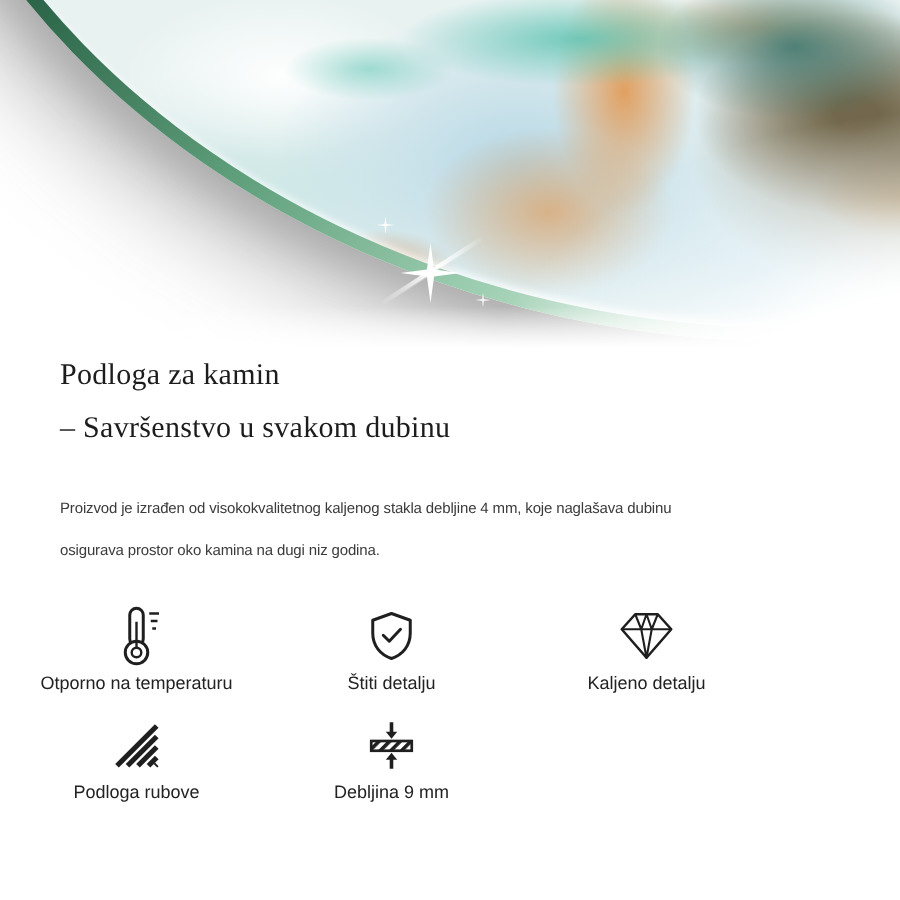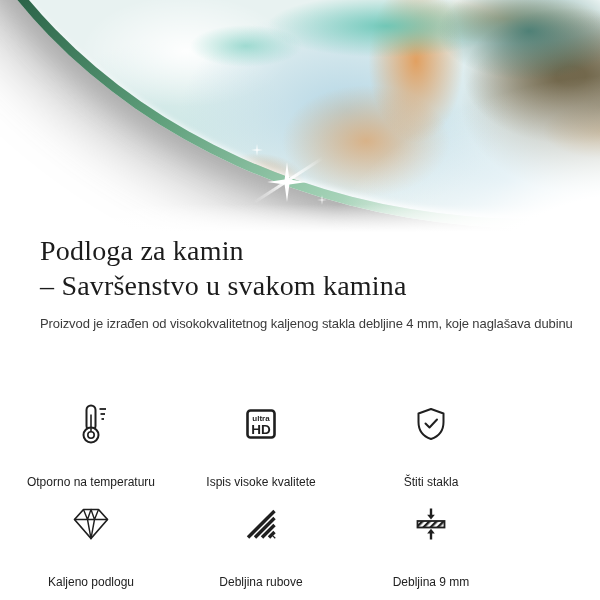--- a/index.html
+++ b/index.html
@@ -58,118 +58,109 @@
   .flare {
     position:absolute; left:247px; top:179px; width:82px; height:3px;
     background:linear-gradient(90deg, rgba(255,255,255,0), rgba(255,255,255,.95) 45%, rgba(255,255,255,.95) 55%, rgba(255,255,255,0));
     transform:rotate(-33deg); filter:blur(.5px);
   }
 
   
   .page-title {
     position:absolute; left:40px; top:233px;
     font-family:"Liberation Serif","DejaVu Serif",serif;
-    font-size:28px; line-height:35px; color:#1c1c1c; letter-spacing:.2px;
+    font-size:20px; line-height:35px; color:#1c1c1c; letter-spacing:.2px;
     font-weight:400;
   }
   .product-description {
-    position:absolute; left:40px; top:310px;
-    font-size:13px; line-height:27.5px; color:#3b3b3b;
+    position:absolute; left:40px; top:326px;
+    font-size:10px; line-height:27.5px; color:#3b3b3b;
     letter-spacing:-.1px; white-space:nowrap;
   }
 
   
   .features {
     position:absolute; left:6px; top:400px; width:510px;
     display:grid; grid-template-columns:repeat(3,1fr); row-gap:11px;
   }
   .feature { display:flex; flex-direction:column; align-items:center; }
   .icon-box { height:48px; display:flex; align-items:center; justify-content:center; }
-  .feature-label { margin-top:27px; font-size:12px; color:#222222; white-space:nowrap; }
+  .feature-label { margin-top:0; font-size:12px; color:#222222; white-space:nowrap; }
 </style>
 </head>
 <body>
 
 <div class="hero">
   <div class="disc"></div>
   <div class="flare"></div>
   <div class="sparkle main"></div>
   <div class="sparkle s1"></div>
   <div class="sparkle s2"></div>
   <div class="hero-fade"></div>
 </div>
 
 <h1 class="page-title">
   <div>Podloga za kamin</div>
-  <div>– Savršenstvo u svakom kamina</div>
+  <div>– Savršenstvo u svakom dubinu</div>
 </h1>
 
 <div class="product-description">
   <div>Proizvod je izrađen od visokokvalitetnog kaljenog stakla debljine 4 mm, koje naglašava dubinu</div>
+  <div>osigurava prostor oko kamina na dugi niz godina.</div>
 </div>
 
 <div class="features">
 
   <div class="feature">
     <div class="icon-box">
       <svg width="44" height="44" viewBox="0 0 44 44">
         <rect x="17.5" y="3.5" width="9" height="25" rx="4.5" fill="none" stroke="#1f1f1f" stroke-width="2"></rect>
         <circle cx="22" cy="33" r="7.5" fill="#fff" stroke="#1f1f1f" stroke-width="2"></circle>
         <line x1="22" y1="12.5" x2="22" y2="30" stroke="#1f1f1f" stroke-width="1.6"></line>
         <circle cx="22" cy="33" r="3.2" fill="none" stroke="#1f1f1f" stroke-width="1.6"></circle>
         <line x1="30.5" y1="7" x2="37" y2="7" stroke="#1f1f1f" stroke-width="1.8"></line>
         <line x1="31.5" y1="12" x2="36" y2="12" stroke="#1f1f1f" stroke-width="1.8"></line>
         <line x1="32.5" y1="17" x2="35" y2="17" stroke="#1f1f1f" stroke-width="1.8"></line>
       </svg>
     </div>
     <div class="feature-label">Otporno na temperaturu</div>
   </div>
 
-  <div class="feature">
-    <div class="icon-box">
-      <svg width="30" height="30" viewBox="0 0 30 30">
-        <rect x="1.5" y="1.5" width="27" height="27" rx="3" fill="none" stroke="#1f1f1f" stroke-width="2.6"></rect>
-        <text x="15" y="11.5" text-anchor="middle" font-size="8" font-weight="bold" fill="#1f1f1f" font-family="&quot;Liberation Sans&quot;,sans-serif">ultra</text>
-        <text x="15" y="24.5" text-anchor="middle" font-size="13.5" font-weight="bold" fill="#1f1f1f" font-family="&quot;Liberation Sans&quot;,sans-serif">HD</text>
-      </svg>
-    </div>
-    <div class="feature-label">Ispis visoke kvalitete</div>
-  </div>
 
   <div class="feature">
     <div class="icon-box">
       <svg width="36" height="36" viewBox="0 0 36 36">
         <path d="M18 3 L30.5 7.5 V16 C30.5 24.5 25.5 30.5 18 33 C10.5 30.5 5.5 24.5 5.5 16 V7.5 Z" fill="none" stroke="#1f1f1f" stroke-width="2" stroke-linejoin="round"></path>
         <path d="M12.5 17.5 L16.5 21.5 L24 13.5" fill="none" stroke="#1f1f1f" stroke-width="2" stroke-linecap="round" stroke-linejoin="round"></path>
       </svg>
     </div>
-    <div class="feature-label">Štiti stakla</div>
+    <div class="feature-label">Štiti detalju</div>
   </div>
 
   <div class="feature">
     <div class="icon-box">
       <svg width="38" height="34" viewBox="0 0 38 34">
         <path d="M11.5 2.5 H26.5 L35.5 12.5 L19 31.5 L2.5 12.5 Z" fill="none" stroke="#1f1f1f" stroke-width="1.7" stroke-linejoin="round"></path>
         <path d="M2.5 12.5 H35.5 M11.5 2.5 L15.5 12.5 L19 2.5 L22.5 12.5 L26.5 2.5 M15.5 12.5 L19 31.5 L22.5 12.5" fill="none" stroke="#1f1f1f" stroke-width="1.4" stroke-linejoin="round"></path>
       </svg>
     </div>
-    <div class="feature-label">Kaljeno podlogu</div>
+    <div class="feature-label">Kaljeno detalju</div>
   </div>
 
   <div class="feature">
     <div class="icon-box">
       <svg width="32" height="32" viewBox="0 0 32 32">
         <path d="M3 29.5 L29.5 3" stroke="#1f1f1f" stroke-width="3.4" fill="none"></path>
         <path d="M10 29.5 L29.5 10" stroke="#1f1f1f" stroke-width="3.4" fill="none"></path>
         <path d="M17 29.5 L29.5 17" stroke="#1f1f1f" stroke-width="3.4" fill="none"></path>
         <path d="M24 29.5 L29.5 24" stroke="#1f1f1f" stroke-width="3.4" fill="none"></path>
         <path d="M28.6 29.5 L29.5 28.6" stroke="#1f1f1f" stroke-width="3.4" fill="none"></path>
       </svg>
     </div>
-    <div class="feature-label">Debljina rubove</div>
+    <div class="feature-label">Podloga rubove</div>
   </div>
 
   <div class="feature">
     <div class="icon-box">
       <svg width="34" height="34" viewBox="0 0 34 34">
         <defs>
           <pattern id="hp" patternUnits="userSpaceOnUse" width="5" height="5" patternTransform="rotate(45)">
             <rect width="2.4" height="5" fill="#1f1f1f"></rect>
           </pattern>
         </defs>

